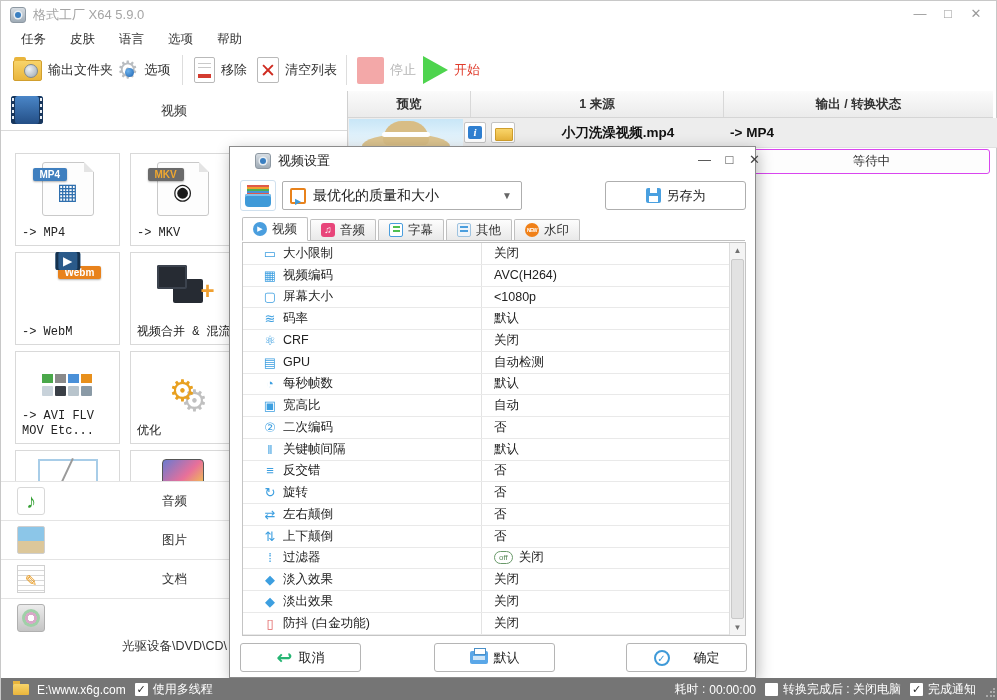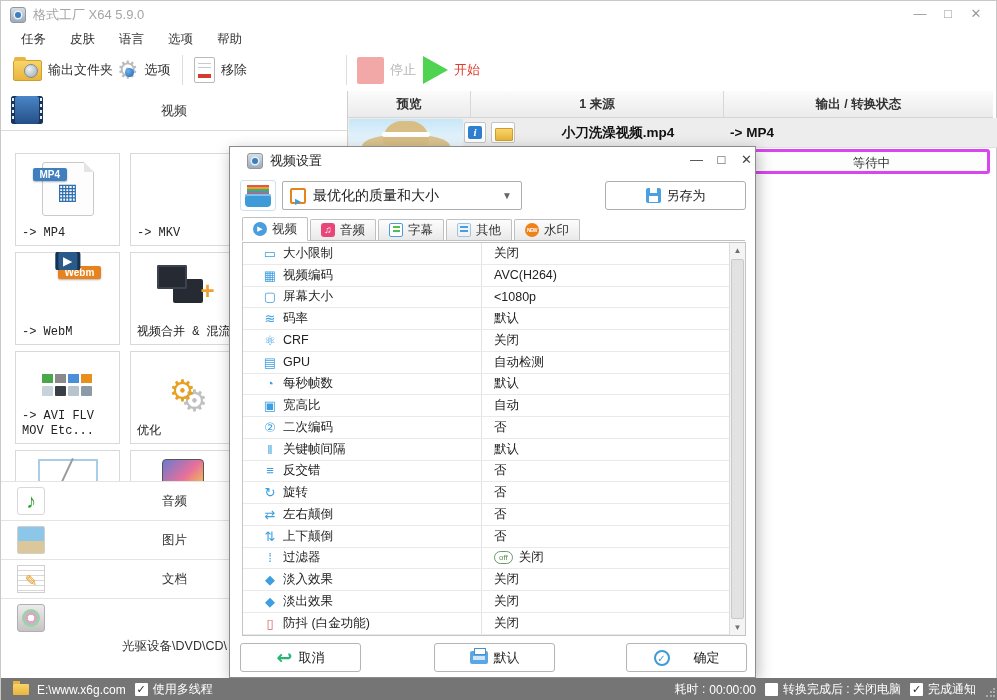--- a/index.html
+++ b/index.html
@@ -83,25 +83,25 @@
   .thumb { position:absolute; left:1px; top:1px; width:114px; height:28px; background:linear-gradient(180deg,#c8e6f7,#f0f9fe); overflow:hidden; }
   .hat-brim { position:absolute; left:50%; top:15px; transform:translateX(-50%); width:88px; height:24px; background:#dcc490; border-radius:50%; }
   .hat-crown { position:absolute; left:50%; top:2px; transform:translateX(-50%); width:46px; height:24px; background:#d8bd85; border-radius:22px 22px 6px 6px; }
   .hat-band { position:absolute; left:50%; top:13px; transform:translateX(-50%); width:48px; height:5px; background:#fff; border-radius:3px; }
   .info-btn { position:absolute; left:116px; top:4px; width:22px; height:21px; background:#fff; border:1px solid #c4c4c4; border-radius:2px; }
   .info-btn::after { content:"i"; position:absolute; left:3px; top:3px; width:14px; height:13px; background:#2f7fd0; border-radius:2px; color:#fff; font-family:"Liberation Serif",serif; font-style:italic; font-weight:bold; font-size:11px; line-height:13px; text-align:center; }
   .folder-btn { position:absolute; left:143px; top:4px; width:24px; height:21px; background:#fff; border:1px solid #c4c4c4; border-radius:2px; }
   .folder-btn::after { content:""; position:absolute; left:3px; top:5px; width:16px; height:11px; background:linear-gradient(#f8d46a,#e9b53c); border:1px solid #cf9e2d; border-radius:1px; }
   .file-name { position:absolute; left:170px; top:0; width:200px; text-align:center; font-size:13.5px; font-weight:bold; color:#111; line-height:30px; }
   .file-output { position:absolute; left:382px; top:0; font-size:13.5px; font-weight:bold; color:#111; line-height:30px; }
-  .status-box { position:absolute; left:752px; top:148px; width:237px; height:25px; background:#fdfdfd; border:3px solid #d946ef; border-radius:3px; text-align:center; font-size:12.5px; color:#333; line-height:23px; }
+  .status-box { position:absolute; left:752px; top:148px; width:237px; height:25px; background:#fdfdfd; border:1px solid #d946ef; border-radius:3px; text-align:center; font-size:12.5px; color:#333; line-height:23px; }
 
   
   .dialog { position:absolute; left:228px; top:145px; width:527px; height:532px; background:#fff; border:1px solid #8c8c8c; box-shadow:2px 4px 14px rgba(0,0,0,.28); z-index:50; }
-  .dlg-titlebar { position:absolute; left:8px; top:0; width:100%; height:28px;text-decoration:underline; }
+  .dlg-titlebar { position:absolute; left:16px; top:0; width:100%; height:28px;text-decoration:underline; }
   .dlg-title { position:absolute; left:32px; top:0; line-height:28px; font-size:13px; color:#222; }
   .dlg-controls { position:absolute; right:4px; top:0; display:flex; }
   .dlg-controls .wc { color:#444; width:25px; }
   .profile-btn { position:absolute; left:10px; top:33px; width:36px; height:31px; border:1px solid #cfe0ee; border-radius:3px; }
   .profile-btn::before { content:""; position:absolute; left:6px; top:4px; width:22px; height:9px; background:repeating-linear-gradient(180deg,#e05a4a 0 2px,#f0a030 2px 4px,#50b050 4px 6px,#4a90d8 6px 8px); }
   .profile-btn::after { content:""; position:absolute; left:4px; bottom:3px; width:26px; height:13px; background:#3f9ad8; border-radius:2px 2px 4px 4px; box-shadow:inset 0 2px 0 #7fc0ec; }
   .dropdown { position:absolute; left:52px; top:34px; width:240px; height:29px; border:1px solid #aeaeae; border-radius:2px; background:#fff; }
   .dd-film-icon { position:absolute; left:7px; top:6px; width:16px; height:16px; border:2px solid #e8821c; border-radius:2px; text-align:center; }
   .dd-film-icon::after { content:"▶"; color:#3f9ad8; font-size:8px; line-height:12px; }
   .dd-text { position:absolute; left:30px; top:0; line-height:27px; font-size:14px; color:#222; }
@@ -187,20 +187,24 @@
     </div>
     <div class="tbtn" style="left:116px">
       <span class="icon-gear">⚙</span>
       <span>选项</span>
     </div>
     <div class="tb-divider" style="left:181px"></div>
     <div class="tbtn" style="left:193px">
       <span class="icon-doc"></span>
       <span>移除</span>
     </div>
+    <div class="tbtn" style="left:256px">
+      <span class="icon-clear"></span>
+      <span>清空列表</span>
+    </div>
     <div class="tb-divider" style="left:345px"></div>
     <div class="tbtn" style="left:356px">
       <span class="icon-stop"></span>
       <span class="lbl-stop">停止</span>
     </div>
     <div class="tbtn" style="left:422px">
       <span class="icon-play"></span>
       <span class="lbl-start">开始</span>
     </div>
   </div>
@@ -212,20 +216,24 @@
     </div>
     <div class="card-grid">
         <div class="card">
           <div class="card-icon ci-file">
             <div class="card-badge" style="background: rgb(63, 127, 191);">MP4</div>
             <div class="card-glyph" style="color: rgb(47, 111, 174);">▦</div>
           </div>
           <div class="card-label">-&gt; MP4</div>
         </div>
         <div class="card">
+          <div class="card-icon ci-file">
+            <div class="card-badge" style="background: rgb(106, 106, 106); color: rgb(240, 168, 48);">MKV</div>
+            <div class="card-glyph" style="color: rgb(26, 26, 26);">◉</div>
+          </div>
           <div class="card-label">-&gt; MKV</div>
         </div>
         <div class="card">
           <div class="card-icon ci-webm">
             <div class="card-badge" style="background: rgb(232, 130, 28);">Webm</div>
             <div class="card-glyph" style="color: rgb(255, 255, 255);">▶</div>
           </div>
           <div class="card-label">-&gt; WebM</div>
         </div>
         <div class="card">

